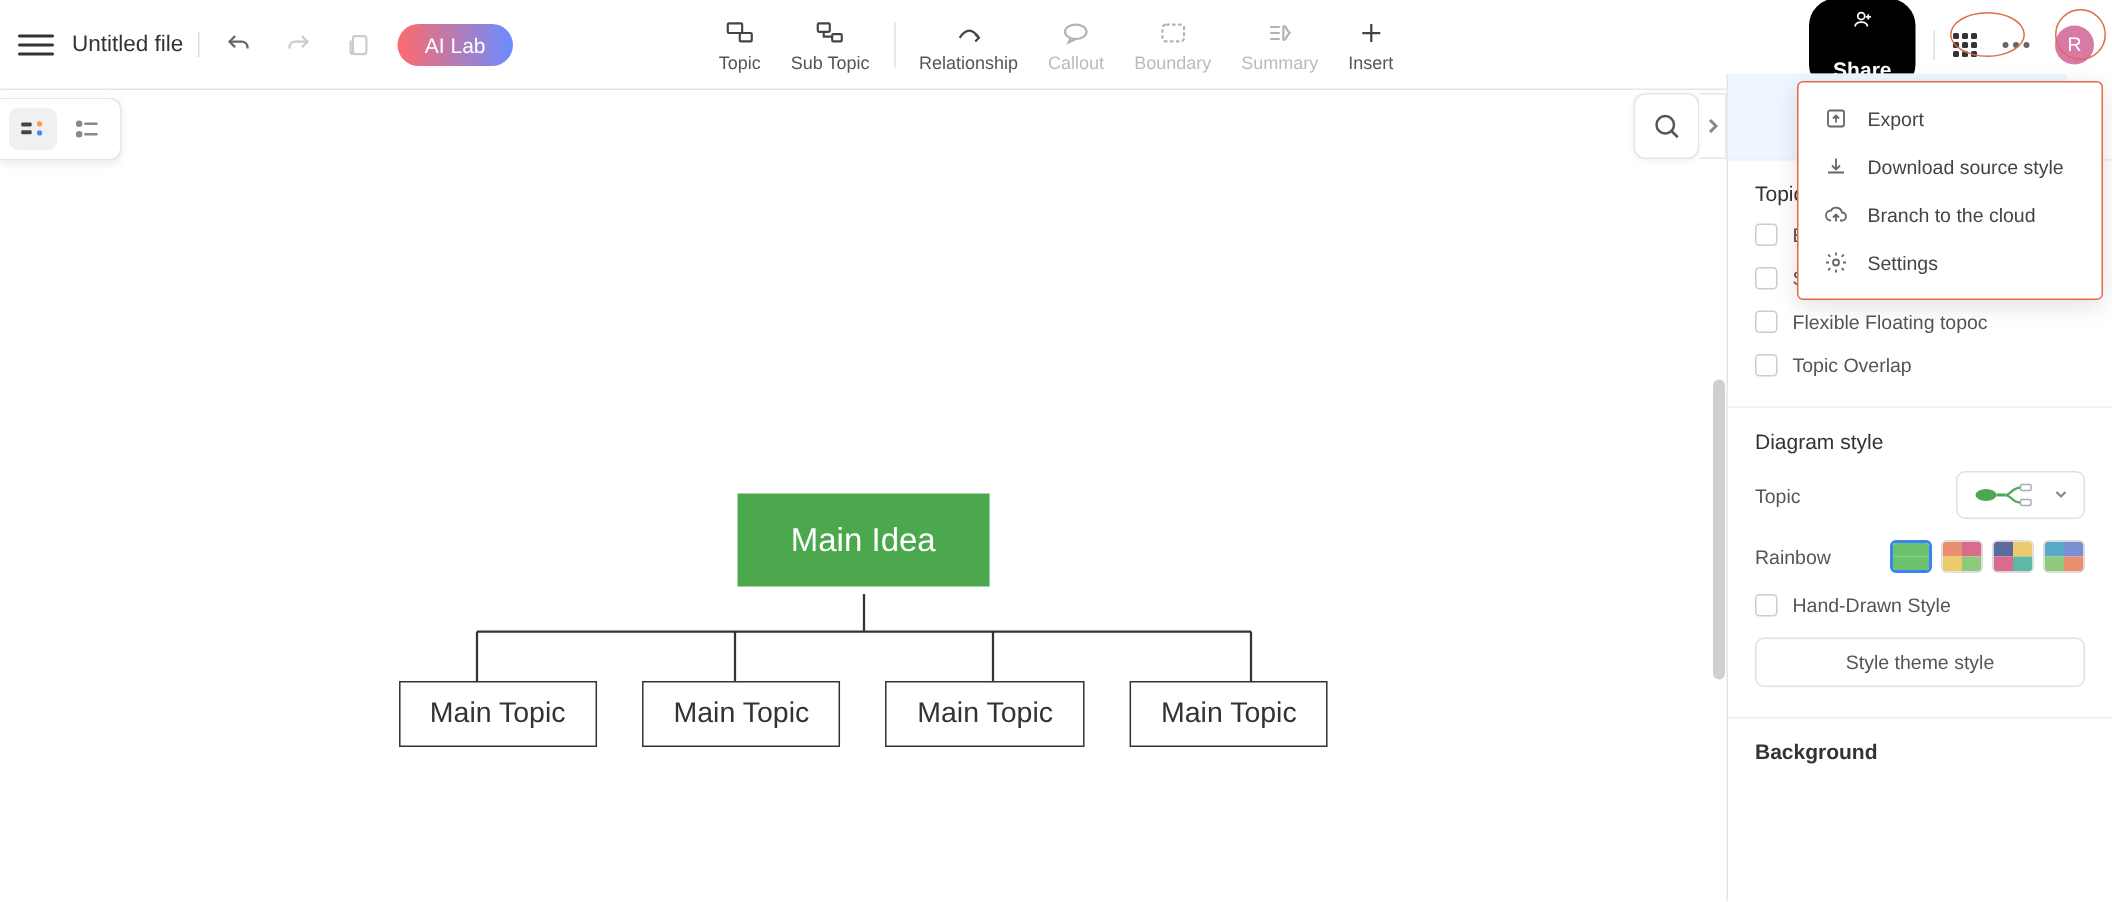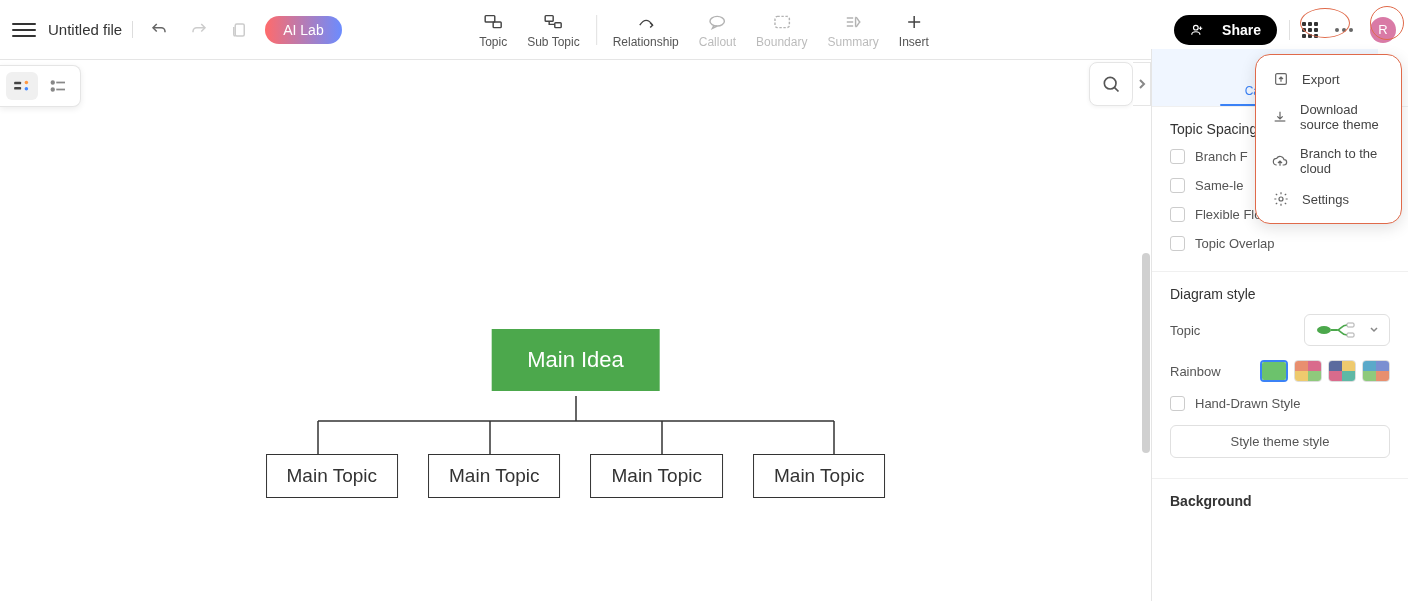--- a/index.html
+++ b/index.html
@@ -16,21 +16,21 @@
 .ai-lab { background: linear-gradient(90deg, #ff6b6b, #6b8cff); color: #fff; padding: 6px 18px; border-radius: 20px; font-size: 14px; font-weight: 500; cursor: pointer; }
 
 .toolbar-center { position: absolute; left: 50%; transform: translateX(-50%); display: flex; align-items: center; }
 .tool-item { display: flex; flex-direction: column; align-items: center; gap: 2px; padding: 2px 10px; cursor: pointer; }
 .tool-item.disabled { opacity: 0.4; cursor: default; }
 .tool-icon { width: 22px; height: 22px; display: flex; align-items: center; justify-content: center; color: #444; }
 .tool-label { font-size: 12px; color: #555; }
 .tool-sep { width: 1px; height: 30px; background: #e0e0e0; margin: 0 6px; }
 
 .header-right { margin-left: auto; display: flex; align-items: center; gap: 12px; }
-.share-btn { background: #000; color: #fff; padding: 7px 16px; border-radius: 18px; display: flex; align-items: center; gap: 18px; font-size: 14px; font-weight: 600; cursor: pointer; }
+.share-btn { background: #000; color: #fff; padding: 7px 16px; border-radius: 18px; display: flex; align-items: center; gap: 18px; font-size: 14px; font-weight: 600; cursor: pointer; flex-direction: column; }
 .hdr-sep { width: 1px; height: 20px; background: #e0e0e0; }
 .apps-grid { display: grid; grid-template-columns: repeat(3, 4px); grid-template-rows: repeat(3, 4px); gap: 2px; cursor: pointer; }
 .apps-grid span { background: #333; border-radius: 1px; }
 .dots { width: 28px; height: 28px; display: flex; align-items: center; justify-content: center; gap: 3px; cursor: pointer; }
 .dots span { width: 4px; height: 4px; background: #666; border-radius: 50%; }
 .dots-highlight { position: absolute; right: 58px; top: 8px; width: 50px; height: 30px; border: 1.5px solid #e06a4a; border-radius: 50%; pointer-events: none; }
 .avatar { width: 26px; height: 26px; border-radius: 50%; background: #d97aa6; color: #fff; display: flex; align-items: center; justify-content: center; font-size: 13px; font-weight: 500; cursor: pointer; }
 .avatar-highlight { position: absolute; right: 4px; top: 6px; width: 34px; height: 34px; border: 1.5px solid #e06a4a; border-radius: 50%; pointer-events: none; }
 
 
@@ -71,21 +71,21 @@
 .rainbow-opts { display: flex; gap: 6px; }
 .rainbow-sw { width: 28px; height: 22px; border: 1px solid #ddd; border-radius: 4px; cursor: pointer; display: grid; grid-template-columns: 1fr 1fr; grid-template-rows: 1fr 1fr; overflow: hidden; }
 .rainbow-sw.selected { border: 2px solid #3b82f6; }
 .rainbow-sw span { display: block; }
 .color-strip { display: flex; border: 1px solid #ddd; border-radius: 4px; overflow: hidden; height: 18px; width: 112px; cursor: pointer; }
 .color-strip span { flex: 1; }
 .color-strip .chev { flex: 0 0 14px; background: #fff; display: flex; align-items: center; justify-content: center; font-size: 10px; color: #888; }
 .custom-theme-btn { width: 100%; border: 1px solid #e0e0e0; border-radius: 6px; padding: 8px; text-align: center; font-size: 13px; color: #555; cursor: pointer; background: #fff; }
 
 
-.dropdown { position: absolute; top: 54px; right: 6px; width: 147px; background: #fff; border: 1.5px solid #e06a4a; border-radius: 15px; box-shadow: 0 4px 16px rgba(0,0,0,0.12); padding: 8px 0; z-index: 100; }
+.dropdown { position: absolute; top: 54px; right: 6px; width: 204px; background: #fff; border: 1.5px solid #e06a4a; border-radius: 4px; box-shadow: 0 4px 16px rgba(0,0,0,0.12); padding: 8px 0; z-index: 100; }
 .dd-item { display: flex; align-items: center; gap: 12px; padding: 7px 16px; font-size: 13px; color: #444; cursor: pointer; }
 .dd-ico { width: 18px; height: 18px; display: flex; align-items: center; justify-content: center; color: #666; }
 
 .scrollbar-thumb { position: absolute; right: 258px; top: 253px; width: 8px; height: 200px; background: #d0d0d0; border-radius: 4px; }
 </style>
 </head>
 <body>
 
 <div class="header">
   <div class="header-left">
@@ -372,21 +372,21 @@
       </div>
     <span>Export</span>
   </div>
   <div class="dd-item">
     <div class="dd-ico">
         <svg width="16" height="16" viewBox="0 0 24 24" fill="none" stroke="currentColor" stroke-width="1.8">
           <path d="M12 4v10M8 11l4 4 4-4"></path>
           <path d="M4 18h16"></path>
         </svg>
       </div>
-    <span>Download source theme</span>
+    <span>Download source style</span>
   </div>
   <div class="dd-item">
     <div class="dd-ico">
         <svg width="16" height="16" viewBox="0 0 24 24" fill="none" stroke="currentColor" stroke-width="1.8">
           <path d="M7 18a5 5 0 010-10 6 6 0 0111 2 4 4 0 010 8h-2"></path>
           <path d="M12 12v7M9 15l3-3 3 3"></path>
         </svg>
       </div>
     <span>Branch to the cloud</span>
   </div>

